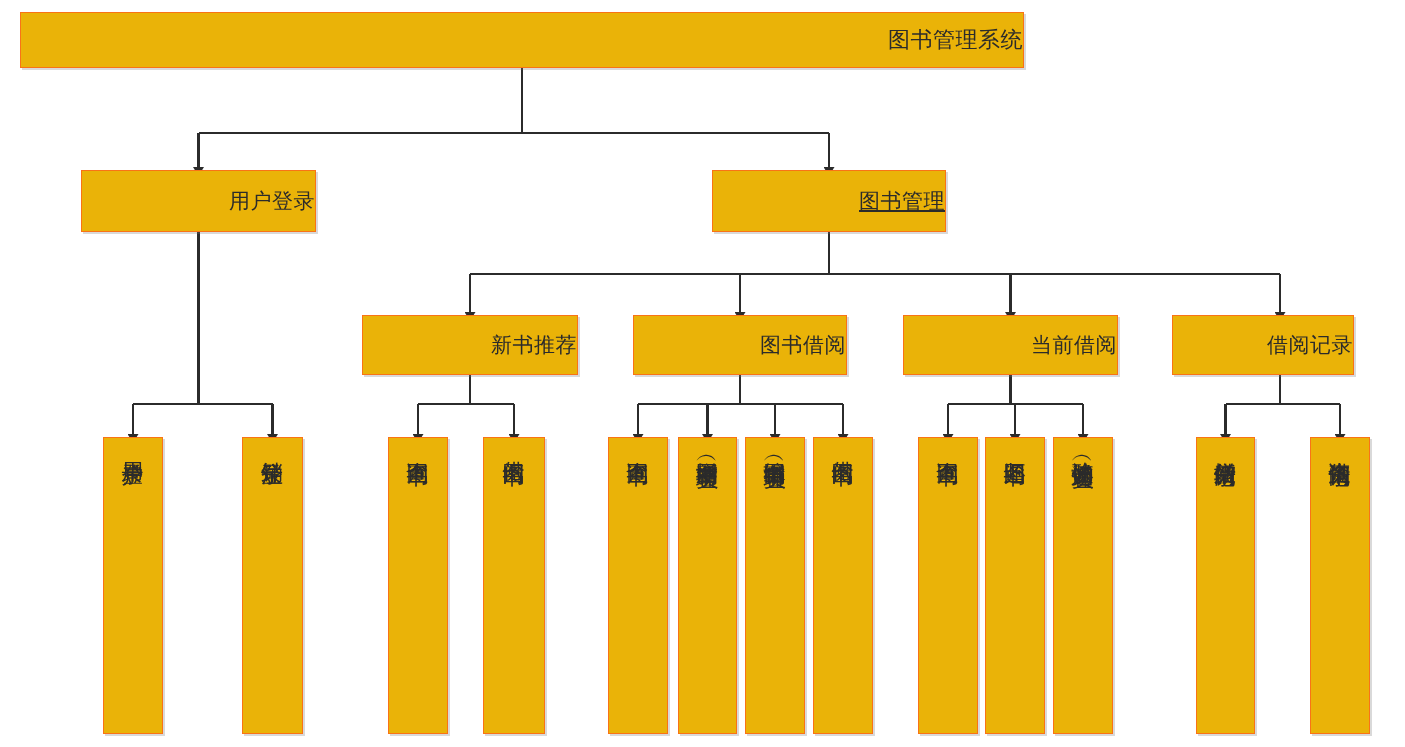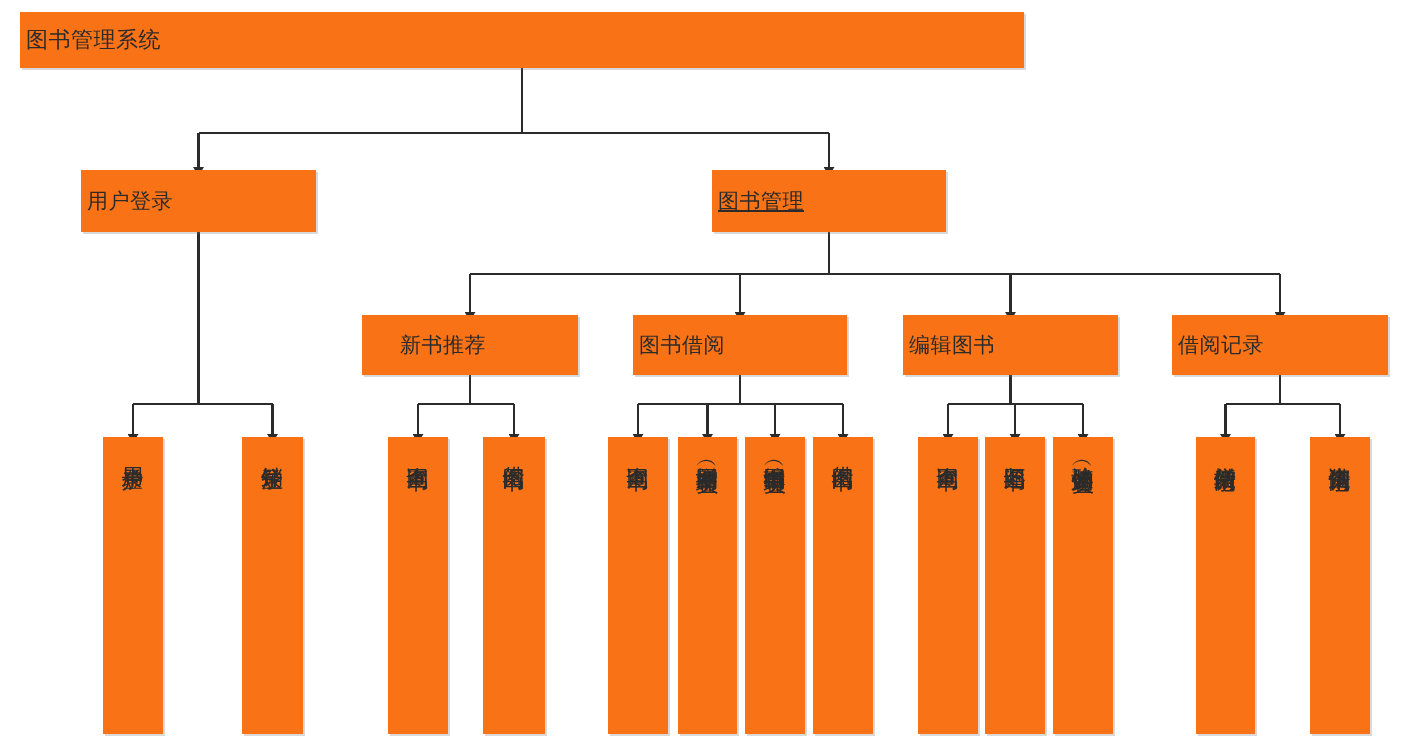--- a/index.html
+++ b/index.html
@@ -22,26 +22,26 @@
     position: absolute;
     left: 0;
     top: 0;
     width: 1405px;
     height: 747px;
     pointer-events: none;
   }
   .node {
     position: absolute;
     box-sizing: border-box;
-    background: #f97316;
-    border: 6px solid #f97316;
+    background: #eab308;
+    border: 1px solid #f97316;
     box-shadow: 2px 2px 0 0 rgba(120,120,120,0.28);
     display: flex;
     align-items: center;
-    justify-content: flex-start;
+    justify-content: flex-end;
     color: #2b2b2b;
   }
   .node .label {
     display: block;
     text-align: center;
     line-height: 1.18;
     letter-spacing: 0.5px;
     color: #2b2b2b;
   }
   
@@ -135,23 +135,23 @@
       <div class="node horiz" style="left: 712px; top: 170px; width: 234px; height: 62px; text-decoration: underline;">
         <span class="label">图书管理</span>
       </div>
       <div class="node horiz" style="left: 362px; top: 315px; width: 216px; height: 60px; padding-left: 32px;">
         <span class="label">新书推荐</span>
       </div>
       <div class="node horiz" style="left: 633px; top: 315px; width: 214px; height: 60px;">
         <span class="label">图书借阅</span>
       </div>
       <div class="node horiz" style="left: 903px; top: 315px; width: 215px; height: 60px;">
-        <span class="label">编辑图书</span>
+        <span class="label">当前借阅</span>
       </div>
-      <div class="node horiz" style="left: 1172px; top: 315px; width: 216px; height: 60px;">
+      <div class="node horiz" style="left: 1172px; top: 315px; width: 182px; height: 60px;">
         <span class="label">借阅记录</span>
       </div>
       <div class="node vert" style="left: 103px; top: 437px; width: 60px; height: 297px;">
         <span class="label">用户登录</span>
       </div>
       <div class="node vert" style="left: 242px; top: 437px; width: 61px; height: 297px;">
         <span class="label">注销登录</span>
       </div>
       <div class="node vert" style="left: 388px; top: 437px; width: 60px; height: 297px;">
         <span class="label">查询图书</span>

